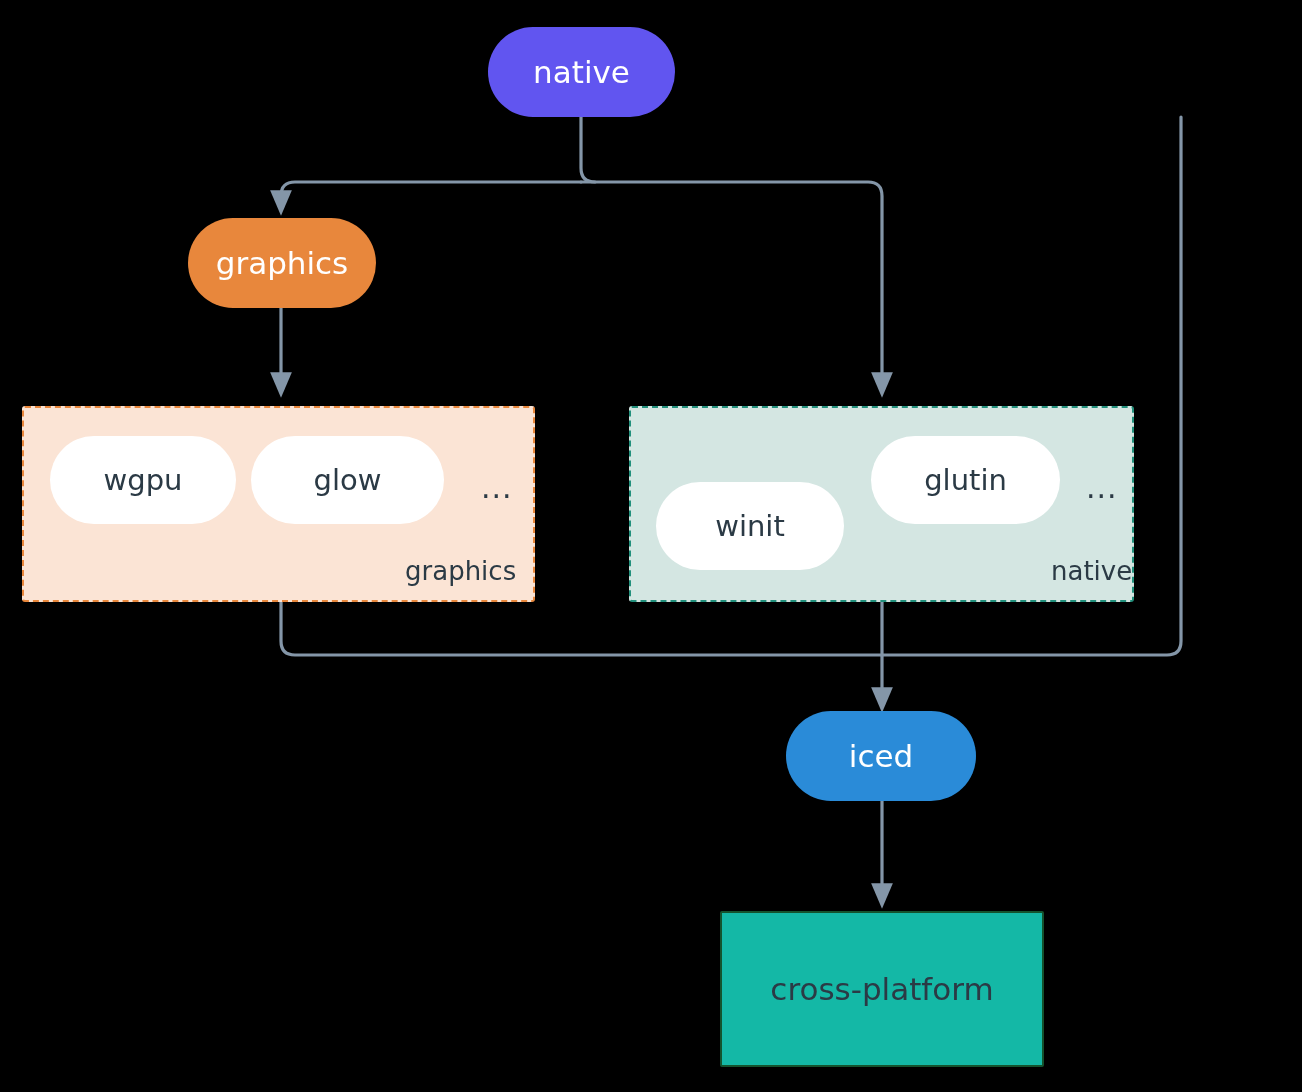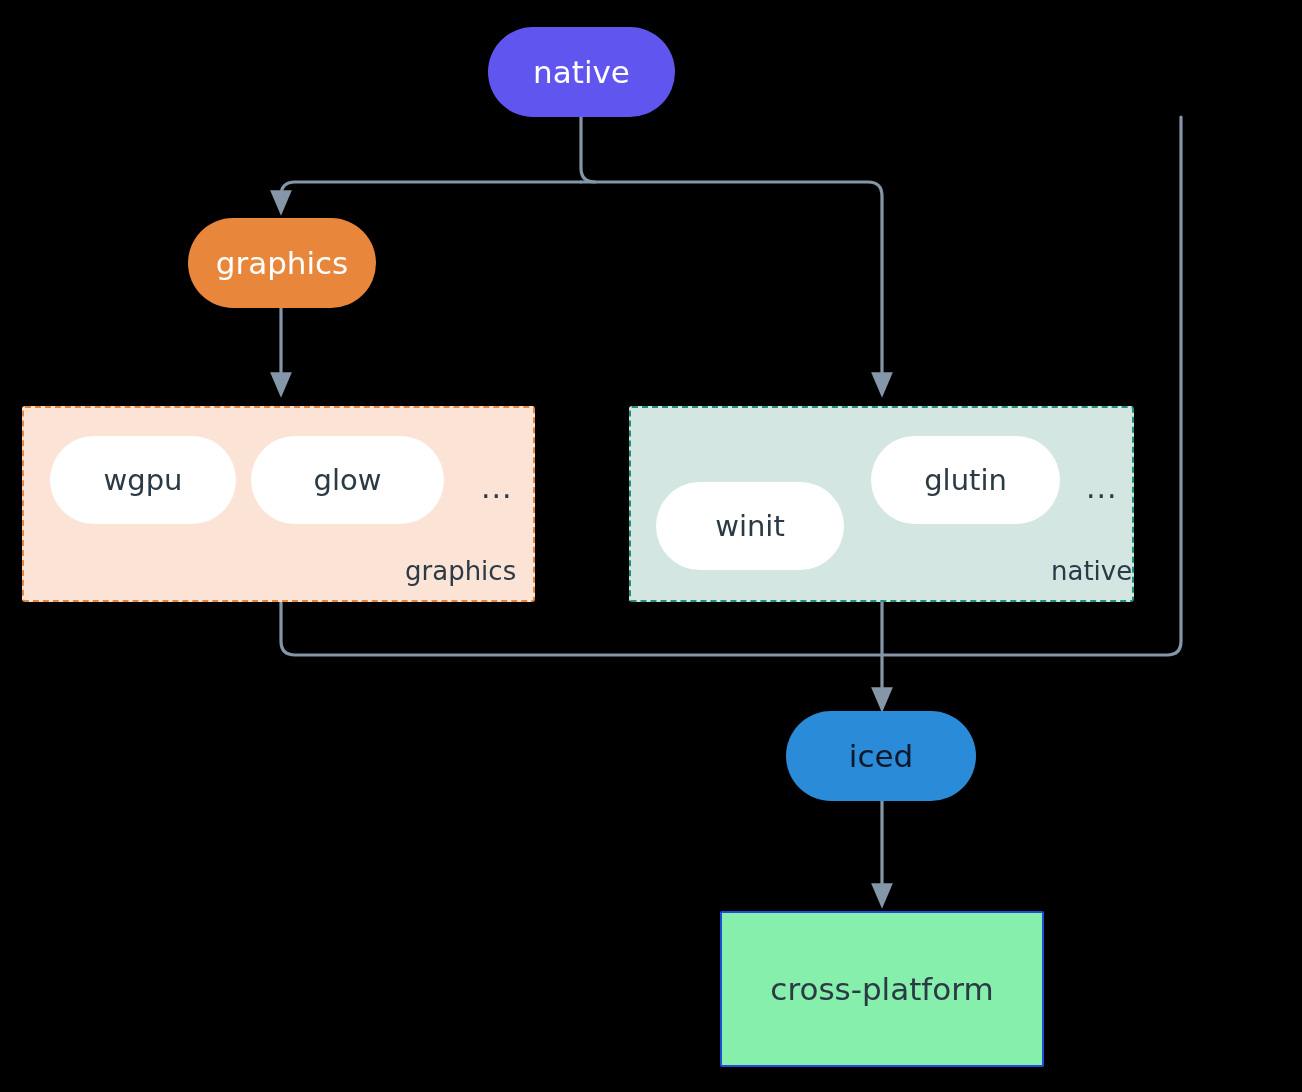--- a/index.html
+++ b/index.html
@@ -47,21 +47,21 @@
     color: #ffffff;
     font-size: 31px;
   }
   .node-graphics {
     background: #e8873c;
     color: #ffffff;
     font-size: 31px;
   }
   .node-iced {
     background: #2a8bd8;
-    color: #0f172a;
+    color: #ffffff;
     font-size: 31px;
   }
 
   
   .leaf {
     background: #ffffff;
     color: #2b3a45;
     font-size: 29px;
     border-radius: 999px;
   }
@@ -88,22 +88,22 @@
   .ellipsis {
     position: absolute;
     font-size: 30px;
     color: #2b3a45;
     letter-spacing: 1px;
     white-space: nowrap;
   }
 
   
   .node-app {
-    background: #86efac;
-    border: 2px solid #1d4ed8;
+    background: #14b8a6;
+    border: 2px solid #14532d;
     color: #2b3a45;
     font-size: 31px;
     border-radius: 2px;
     flex-direction: row;
     white-space: normal;
   }
   .node-app .line {
     display: block;
   }
 </style>

